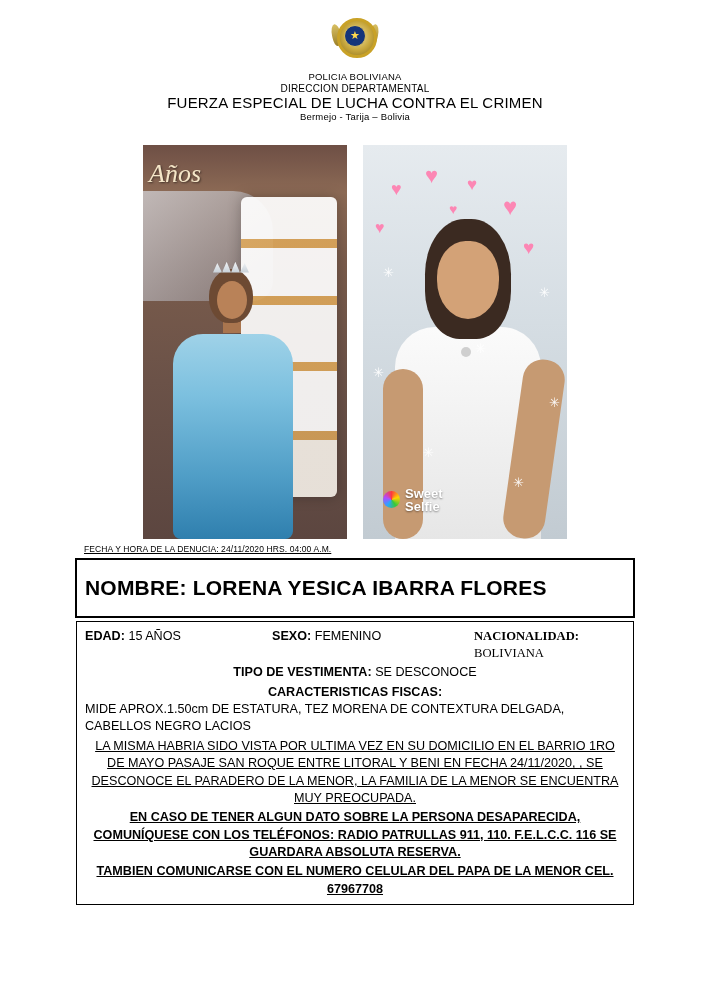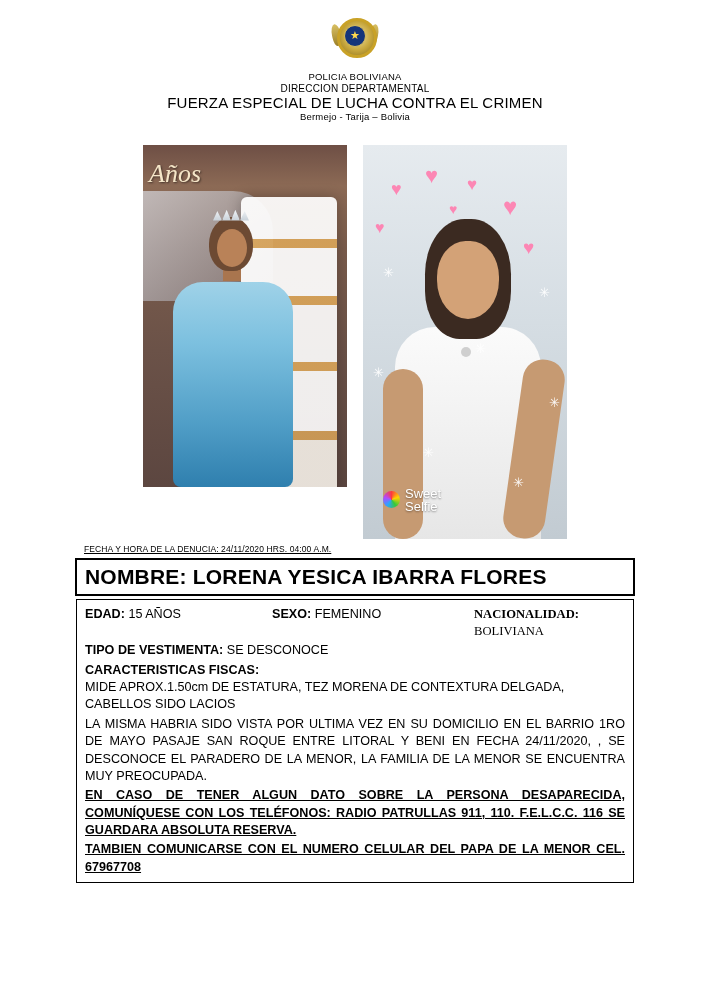--- a/index.html
+++ b/index.html
@@ -89,21 +89,21 @@
     margin-top: 22px;
     display: flex;
     justify-content: center;
     gap: 16px;
   }
   .photo {
     position: relative;
     overflow: hidden;
   }
   .photo-a {
-    width: 204px; height: 342px;
+    width: 204px; height: 394px;
     background: linear-gradient(180deg,#6e4f45 0%, #8c6a55 12%, #7a5c4c 30%, #6b5248 60%, #5c4640 100%);
   }
   .photo-b {
     width: 204px; height: 394px;
     background: linear-gradient(180deg,#dfe5ea 0%, #cfd8df 40%, #c4ccd3 70%, #b9c2c9 100%);
   }
   
   .pa-banner {
     position: absolute; left: 6px; top: 14px;
     font-family: "Liberation Serif", serif;
@@ -184,65 +184,65 @@
   .flake { position:absolute; color:#ffffff; font-size:13px; opacity:.95; }
   .sweet-selfie {
     position: absolute; left: 20px; bottom: 26px;
     display: flex; align-items: center; gap: 5px;
   }
   .ss-dot {
     width: 17px; height: 17px; border-radius: 50%;
     background: conic-gradient(#ff3b3b, #ffd400, #36c93a, #2aa4ff, #b24bff, #ff3b3b);
   }
   .ss-text {
-    color: #ffffff; font-size: 13px; font-weight: normal; line-height: 1.0;
+    color: #ffffff; font-size: 13px; font-weight: bold; line-height: 1.0;
     text-shadow: 0 1px 2px rgba(0,0,0,.45);
   }
 
   
   .denuncia {
     margin: 5px 0 0 84px;
     font-size: 8.5px;
     letter-spacing: .1px;
     text-decoration: underline;
   }
 
   
   .name-box {
     margin: 4px auto 0 auto;
     width: 540px;
     border: 2px solid #000;
-    padding: 5px 8px;
+    padding: 16px 8px;
     font-size: 21px;
     font-weight: bold;
     letter-spacing: .2px;
   }
 
   
   .details {
     margin: 3px auto 0 auto;
     width: 540px;
     border: 1.5px solid #000;
     padding: 6px 8px 6px 8px;
     font-size: 12.6px;
     line-height: 1.38;
   }
   .row-1 { display: flex; gap: 12px; }
   .row-1 .c1 { width: 175px; }
   .row-1 .c2 { width: 190px; }
   .row-1 .c3 { flex: 1; font-family: Liberation Serif, serif; }
   .b { font-weight: bold; }
   .u { text-decoration: underline; }
-  .just { text-align: justify; }
+  .just { text-align: justify; text-decoration: underline; }
   .sig {
     font-style: italic;
     font-size: 11.5px;
     margin-top: 2px;
   }
-  .mt2 { margin-top: 2px; }
+  .mt2 { margin-top: 2px; text-align: center; }
 </style>
 </head>
 <body>
 
 <div class="page">
 
   <div class="header">
     <div class="crest">
       <div class="wing-l"></div>
       <div class="wing-r"></div>
@@ -334,21 +334,21 @@
       </div>
     </div>
 
     <div class="mt2">
       <span class="b">TIPO DE VESTIMENTA:</span>
       <span>SE DESCONOCE</span>
     </div>
 
     <div class="mt2 b">CARACTERISTICAS FISCAS:</div>
     <div>MIDE APROX.1.50cm DE ESTATURA, TEZ MORENA DE CONTEXTURA DELGADA,</div>
-    <div>CABELLOS SIDO LACIOS</div>
+    <div>CABELLOS NEGRO LACIOS</div>
 
     <div class="just mt2">LA MISMA HABRIA SIDO VISTA POR ULTIMA VEZ EN SU DOMICILIO EN EL BARRIO 1RO DE MAYO PASAJE SAN ROQUE ENTRE LITORAL Y BENI EN FECHA 24/11/2020, , SE DESCONOCE EL PARADERO DE LA MENOR, LA FAMILIA DE LA MENOR SE ENCUENTRA MUY PREOCUPADA.</div>
 
     <div class="just b u mt2">EN CASO DE TENER ALGUN DATO SOBRE LA PERSONA DESAPARECIDA, COMUNÍQUESE CON LOS TELÉFONOS: RADIO PATRULLAS 911, 110.  F.E.L.C.C. 116  SE GUARDARA ABSOLUTA RESERVA.</div>
 
     <div class="just b u mt2">TAMBIEN COMUNICARSE CON EL NUMERO CELULAR DEL PAPA DE LA MENOR CEL.  67967708</div>
 
   </div>
 
 </div>

